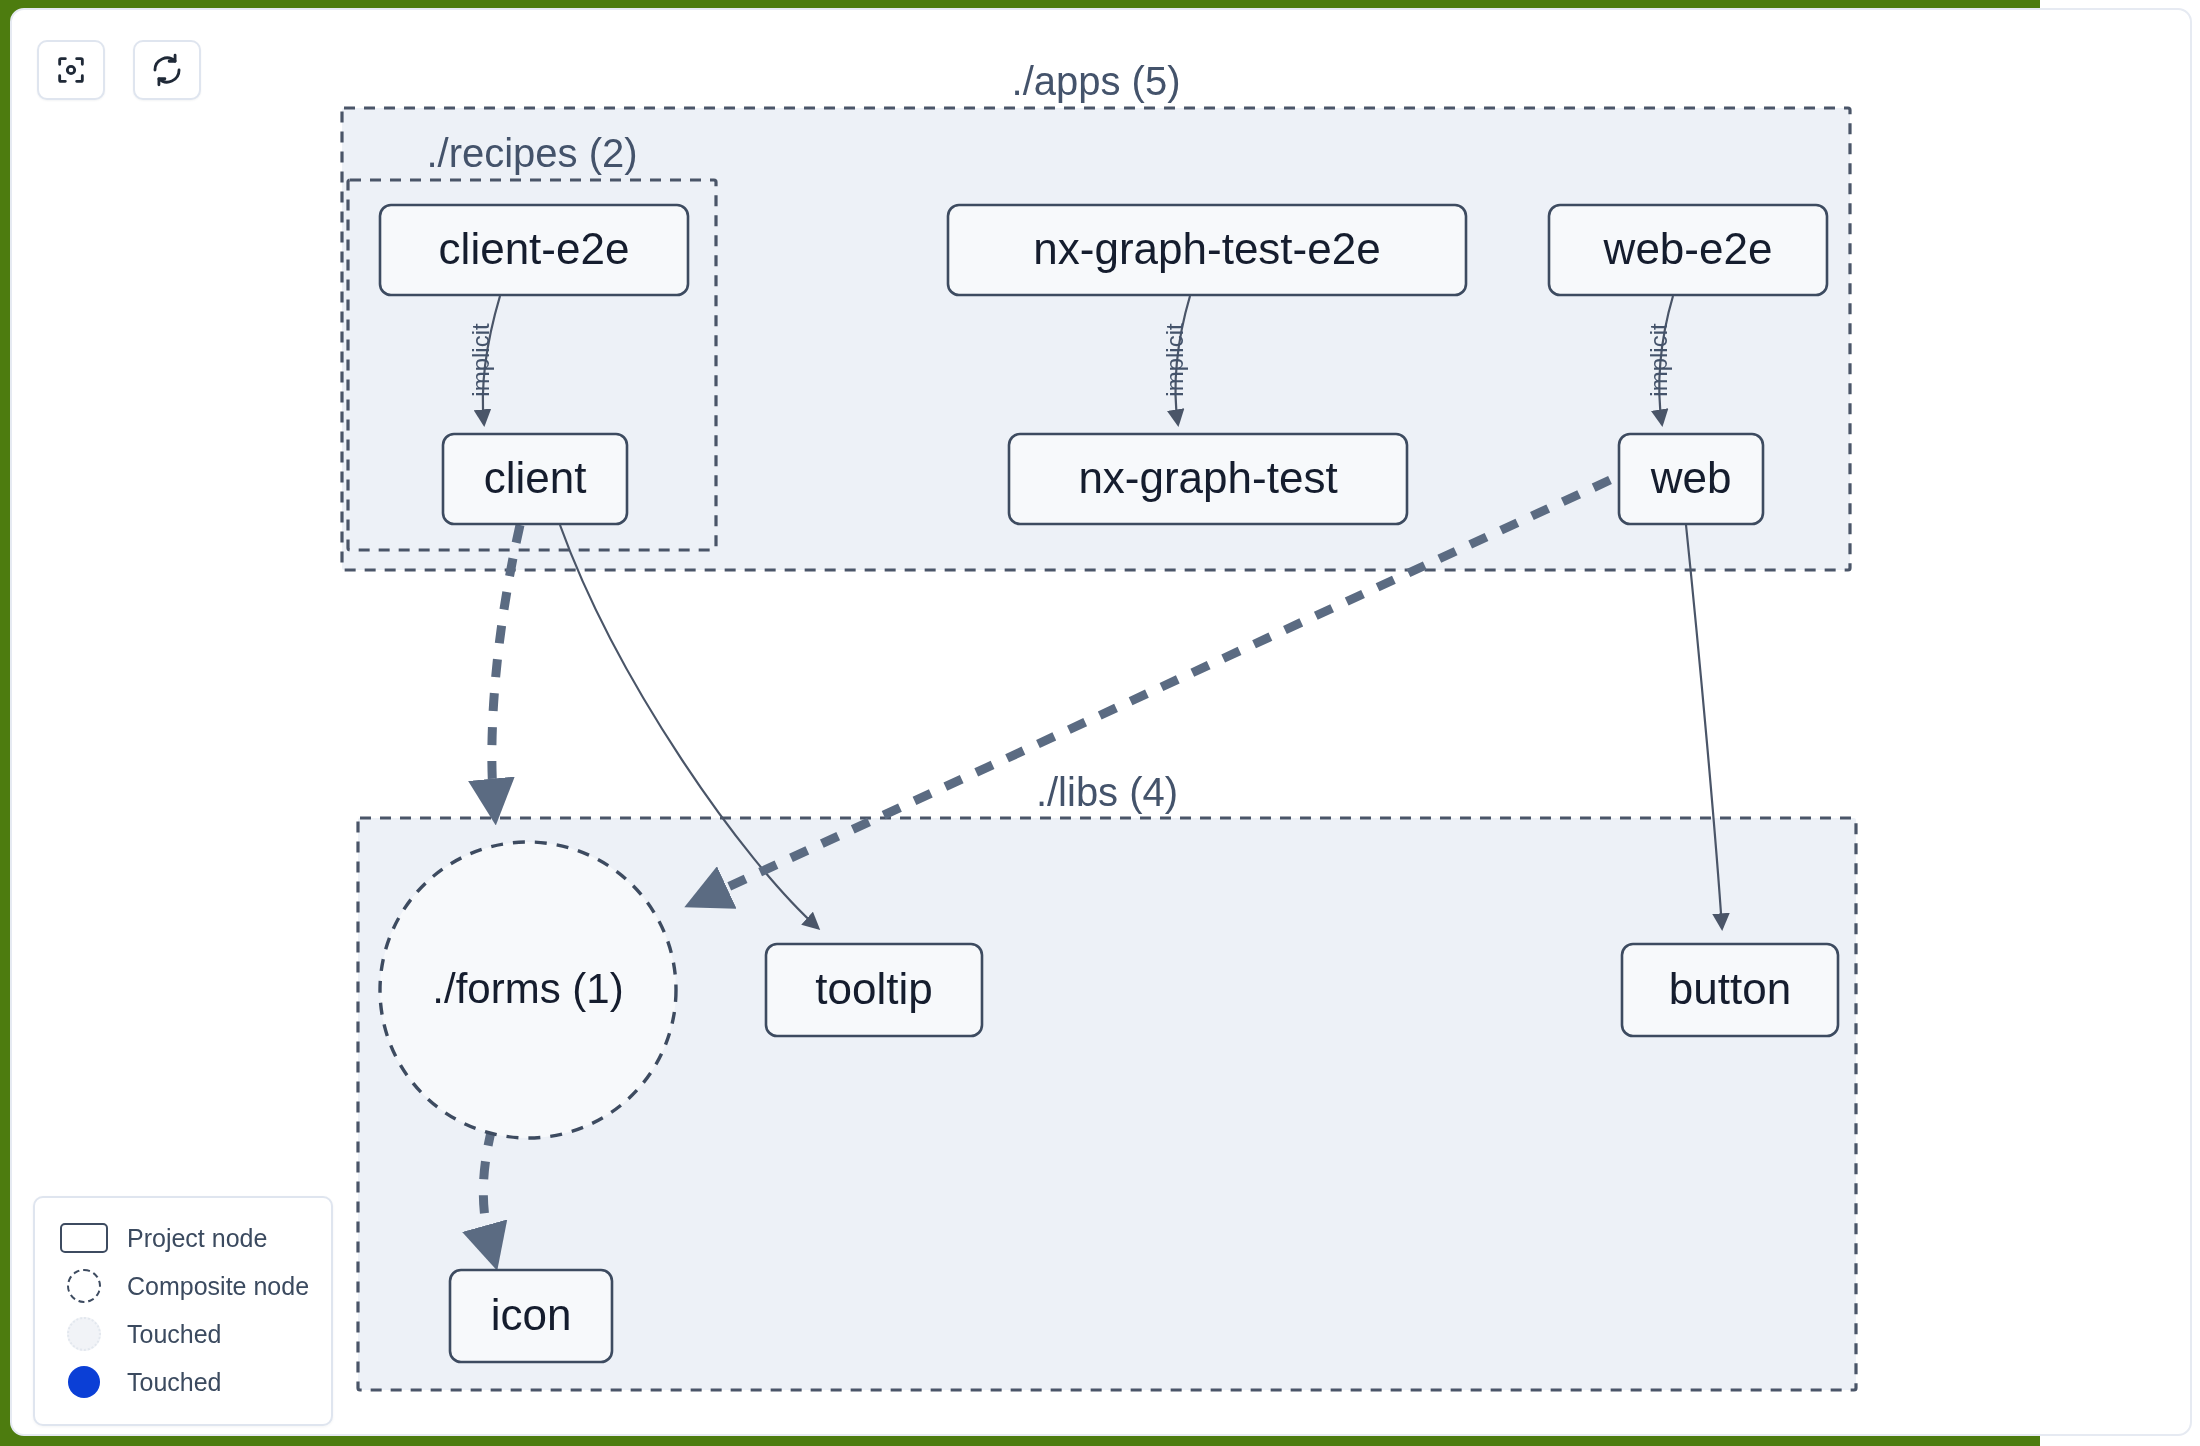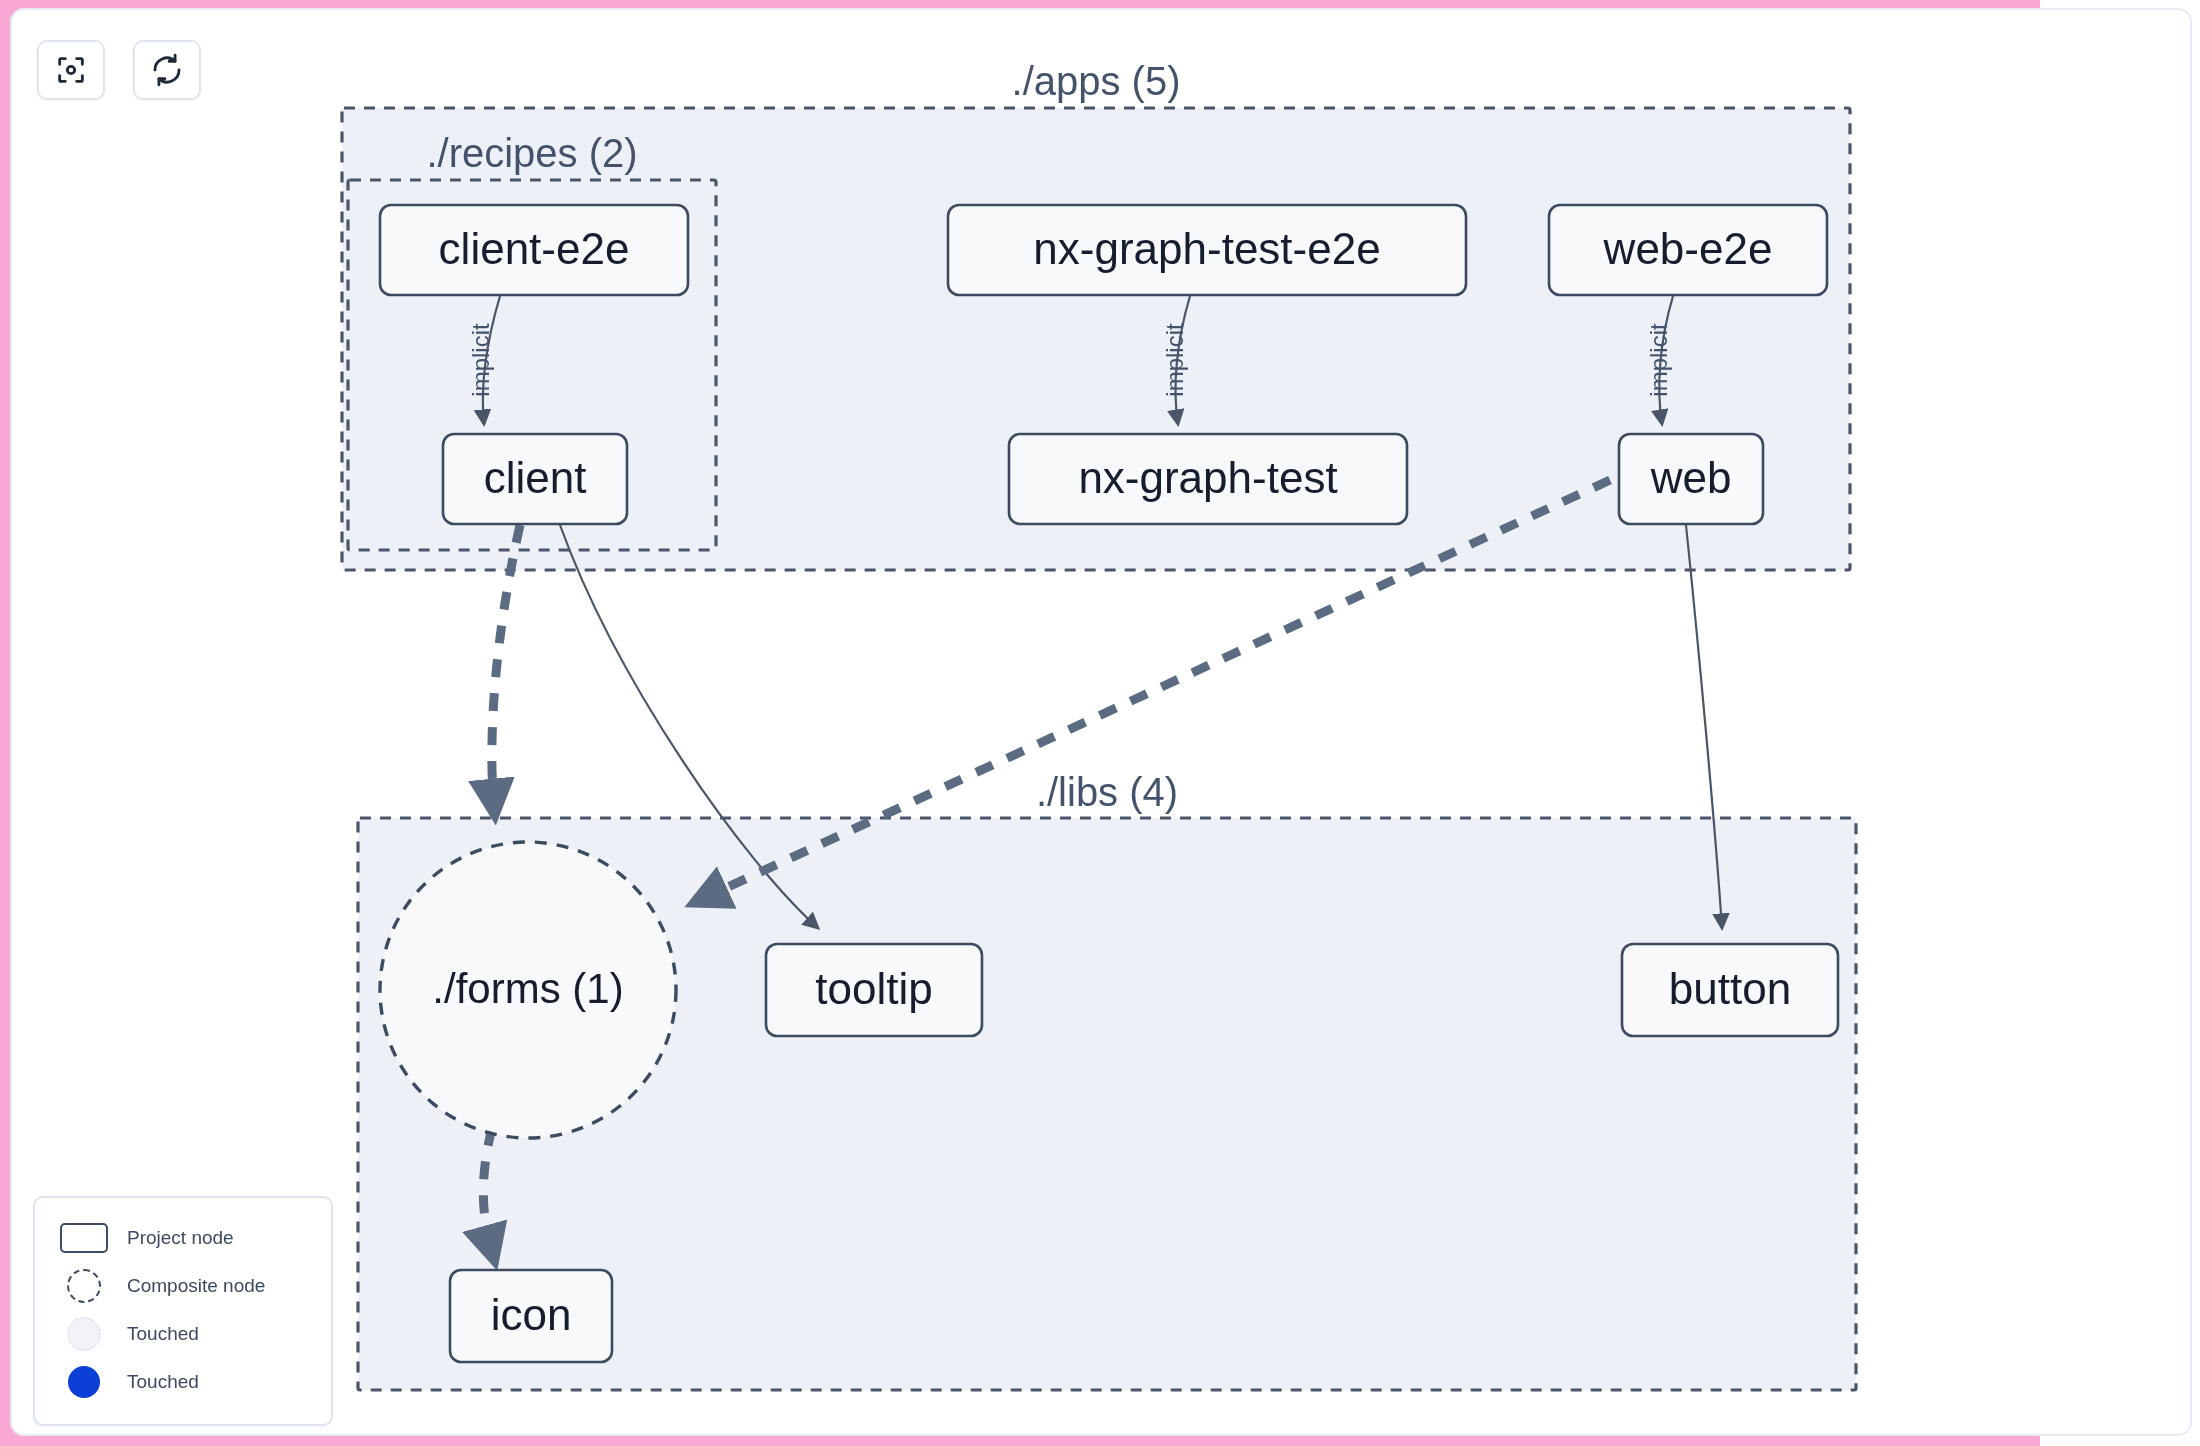--- a/index.html
+++ b/index.html
@@ -7,21 +7,21 @@
     width: 2200px;
     height: 1446px;
     background: #ffffff;
     font-family: "Liberation Sans", sans-serif;
     overflow: hidden;
   }
   #app {
     position: relative;
     width: 2040px;
     height: 1446px;
-    background: #f9a8d4;
+    background: #4d7c0f;
   }
   
   #page-frame {
     position: absolute;
     left: 10px; top: 8px;
     width: 2182px; height: 1428px;
     border: 2px solid #e6eaf2;
     border-radius: 14px;
     background: #ffffff;
     pointer-events: none;
@@ -150,21 +150,21 @@
     border: 2.2px dotted #e2e7ee;
     border-radius: 50%;
     background: #f1f3f7;
   }
   .sw-touched {
     width: 32px; height: 32px;
     border-radius: 50%;
     background: #0b3fd6;
   }
   .legend-text {
-    font-size: 19px;
+    font-size: 25px;
     color: #3b4a5f;
     margin-left: 12px;
     white-space: nowrap;
   }
 </style>
 </head>
 <body>
 
 <div id="app">
 

